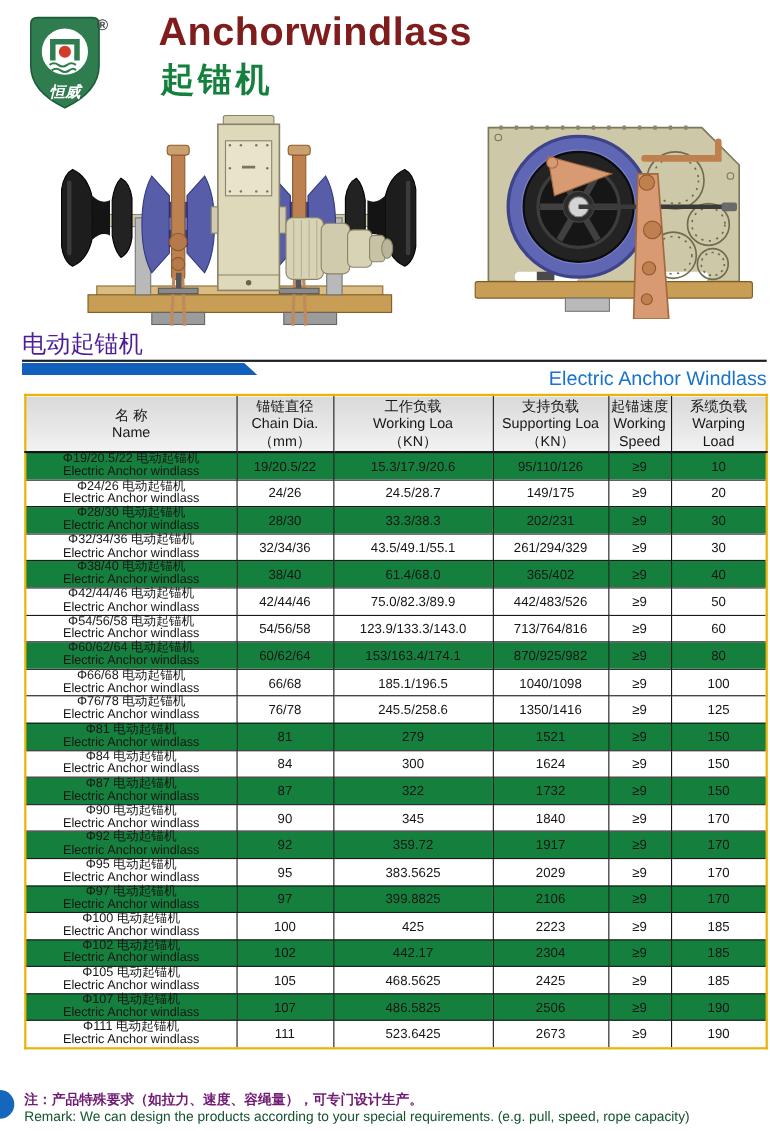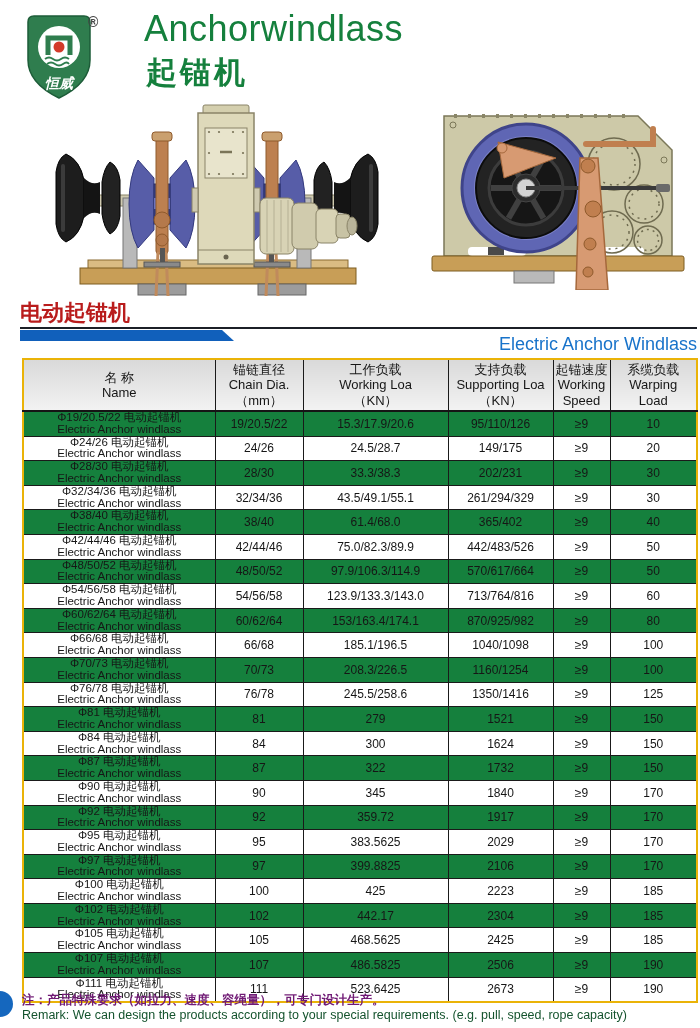--- a/index.html
+++ b/index.html
@@ -2,29 +2,29 @@
 <html><head>
 <meta charset="utf-8">
 <style>
   html,body{margin:0;padding:0;background:#fff;}
   .page{position:relative;width:700px;height:1028px;background:#ffffff;overflow:hidden;
         font-family:"Liberation Sans","DejaVu Sans",sans-serif;}
 
   
   .logo{position:absolute;left:26px;top:14px;width:66px;height:86px;}
   .reg-mark{position:absolute;left:88px;top:14px;font-size:14px;font-weight:bold;color:#444;}
-  .brand-title{position:absolute;left:144px;top:8px;font-size:36px;font-weight:normal;color:#15803d;letter-spacing:0.5px;}
+  .brand-title{position:absolute;left:144px;top:8px;font-size:36px;font-weight:bold;color:#7f1d1d;letter-spacing:0.5px;}
   .brand-sub{position:absolute;left:146px;top:52px;font-size:31px;font-weight:bold;color:#15803d;letter-spacing:3px;}
 
   
   .machine-front{position:absolute;left:22px;top:102px;width:392px;height:196px;}
   .machine-side{position:absolute;left:428px;top:104px;width:266px;height:186px;}
 
   
-  .section-title-cn{position:absolute;left:20px;top:298px;font-size:22px;font-weight:bold;color:#b91c1c;}
+  .section-title-cn{position:absolute;left:20px;top:298px;font-size:22px;font-weight:normal;color:#4c1d95;}
   .rule{position:absolute;left:20px;top:327px;width:677px;height:2px;background:#1b1f26;}
   .blue-bar{position:absolute;left:20px;top:330px;width:214px;height:11px;background:#1160bb;
             clip-path:polygon(0 0,calc(100% - 12px) 0,100% 100%,0 100%);}
   .section-title-en{position:absolute;right:3px;top:334px;font-size:18px;color:#1873ca;text-align:right;}
 
   
   .spec-table{position:absolute;left:22px;top:358px;width:674px;border-collapse:collapse;
               table-layout:fixed;border:2px solid #eab308;}
   .spec-table th,.spec-table td{border:1px solid #1a1a1a;text-align:center;vertical-align:middle;
               padding:0;color:#161616;}
@@ -289,31 +289,20 @@
           <td>
             <div class="nm">Φ42/44/46 电动起锚机</div>
             <div class="nm">Electric Anchor windlass</div>
           </td>
           <td>42/44/46</td>
           <td>75.0/82.3/89.9</td>
           <td>442/483/526</td>
           <td>≥9</td>
           <td>50</td>
         </tr>
-        <tr class="row-odd">
-          <td>
-            <div class="nm">Φ48/50/52 电动起锚机</div>
-            <div class="nm">Electric Anchor windlass</div>
-          </td>
-          <td>48/50/52</td>
-          <td>97.9/106.3/114.9</td>
-          <td>570/617/664</td>
-          <td>≥9</td>
-          <td>50</td>
-        </tr>
         <tr class="row-even">
           <td>
             <div class="nm">Φ54/56/58 电动起锚机</div>
             <div class="nm">Electric Anchor windlass</div>
           </td>
           <td>54/56/58</td>
           <td>123.9/133.3/143.0</td>
           <td>713/764/816</td>
           <td>≥9</td>
           <td>60</td>
@@ -333,31 +322,20 @@
           <td>
             <div class="nm">Φ66/68 电动起锚机</div>
             <div class="nm">Electric Anchor windlass</div>
           </td>
           <td>66/68</td>
           <td>185.1/196.5</td>
           <td>1040/1098</td>
           <td>≥9</td>
           <td>100</td>
         </tr>
-        <tr class="row-odd">
-          <td>
-            <div class="nm">Φ70/73 电动起锚机</div>
-            <div class="nm">Electric Anchor windlass</div>
-          </td>
-          <td>70/73</td>
-          <td>208.3/226.5</td>
-          <td>1160/1254</td>
-          <td>≥9</td>
-          <td>100</td>
-        </tr>
         <tr class="row-even">
           <td>
             <div class="nm">Φ76/78 电动起锚机</div>
             <div class="nm">Electric Anchor windlass</div>
           </td>
           <td>76/78</td>
           <td>245.5/258.6</td>
           <td>1350/1416</td>
           <td>≥9</td>
           <td>125</td>

